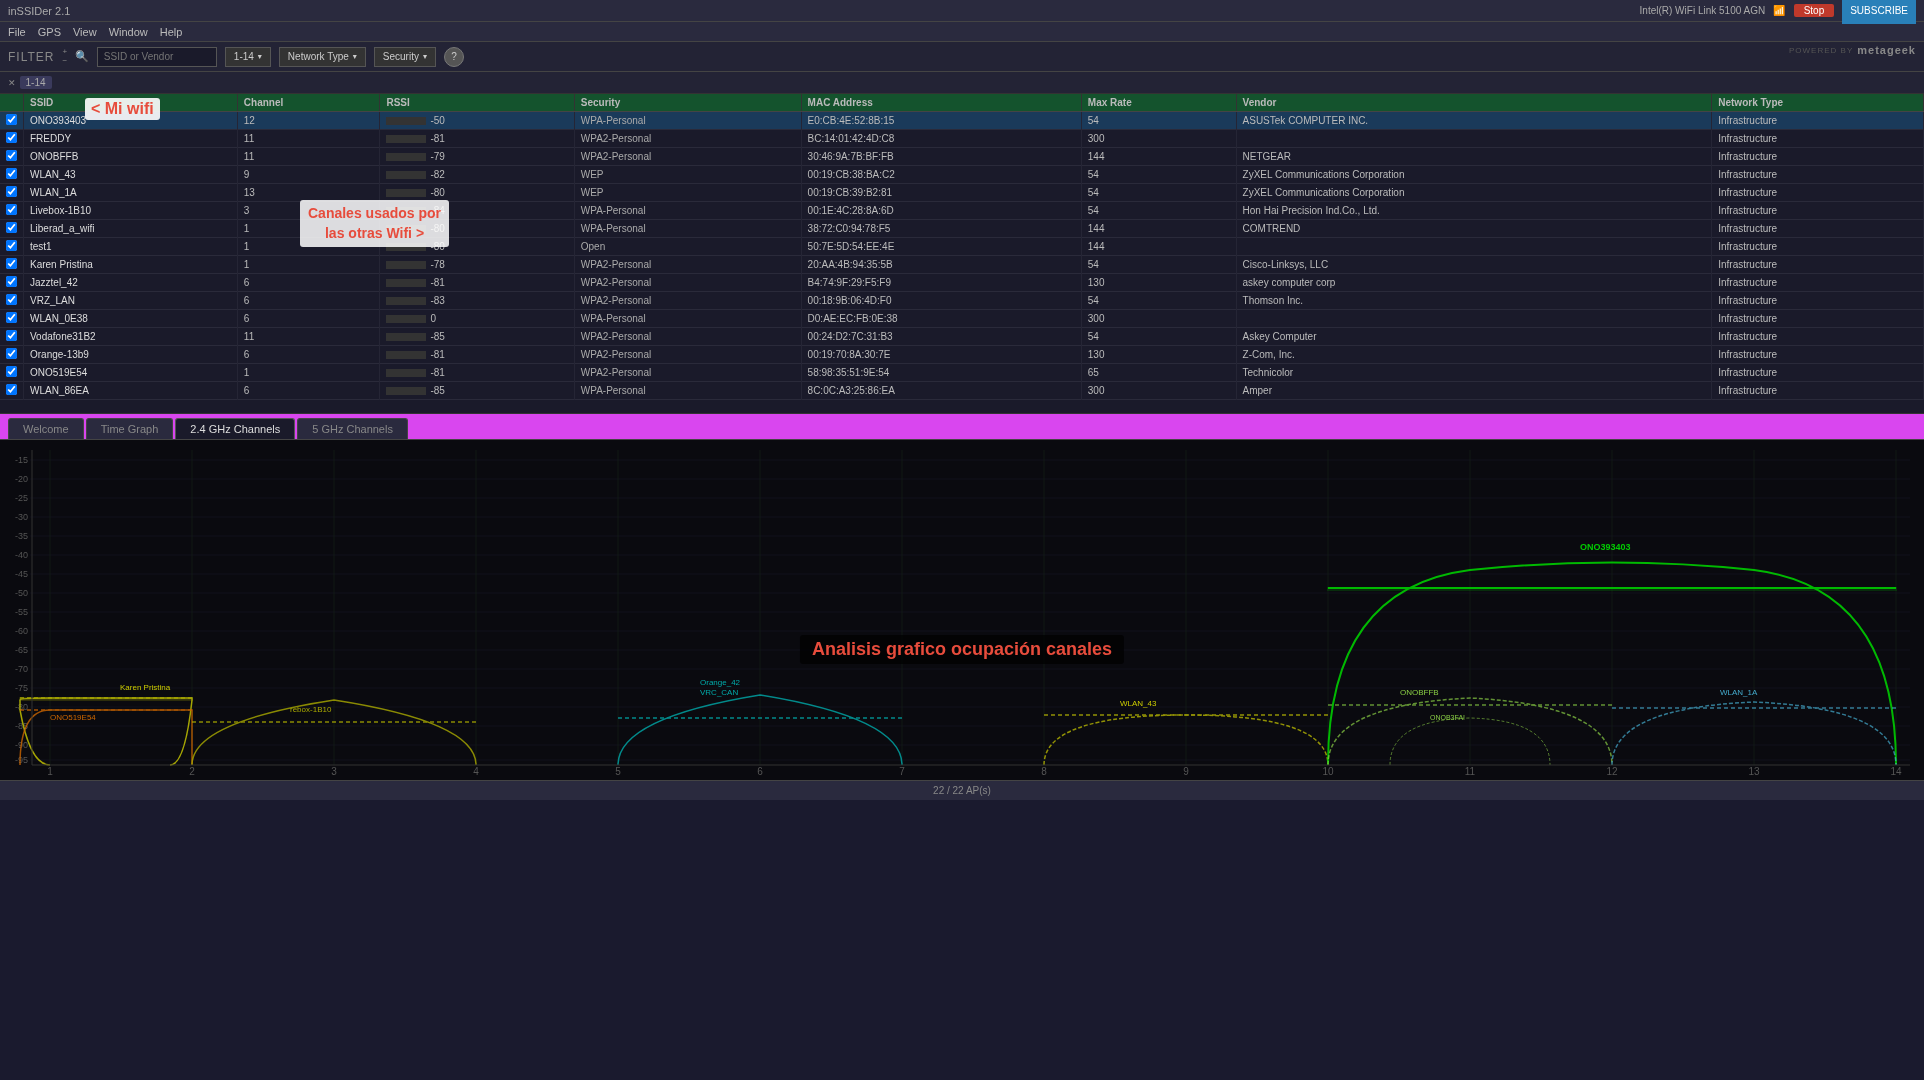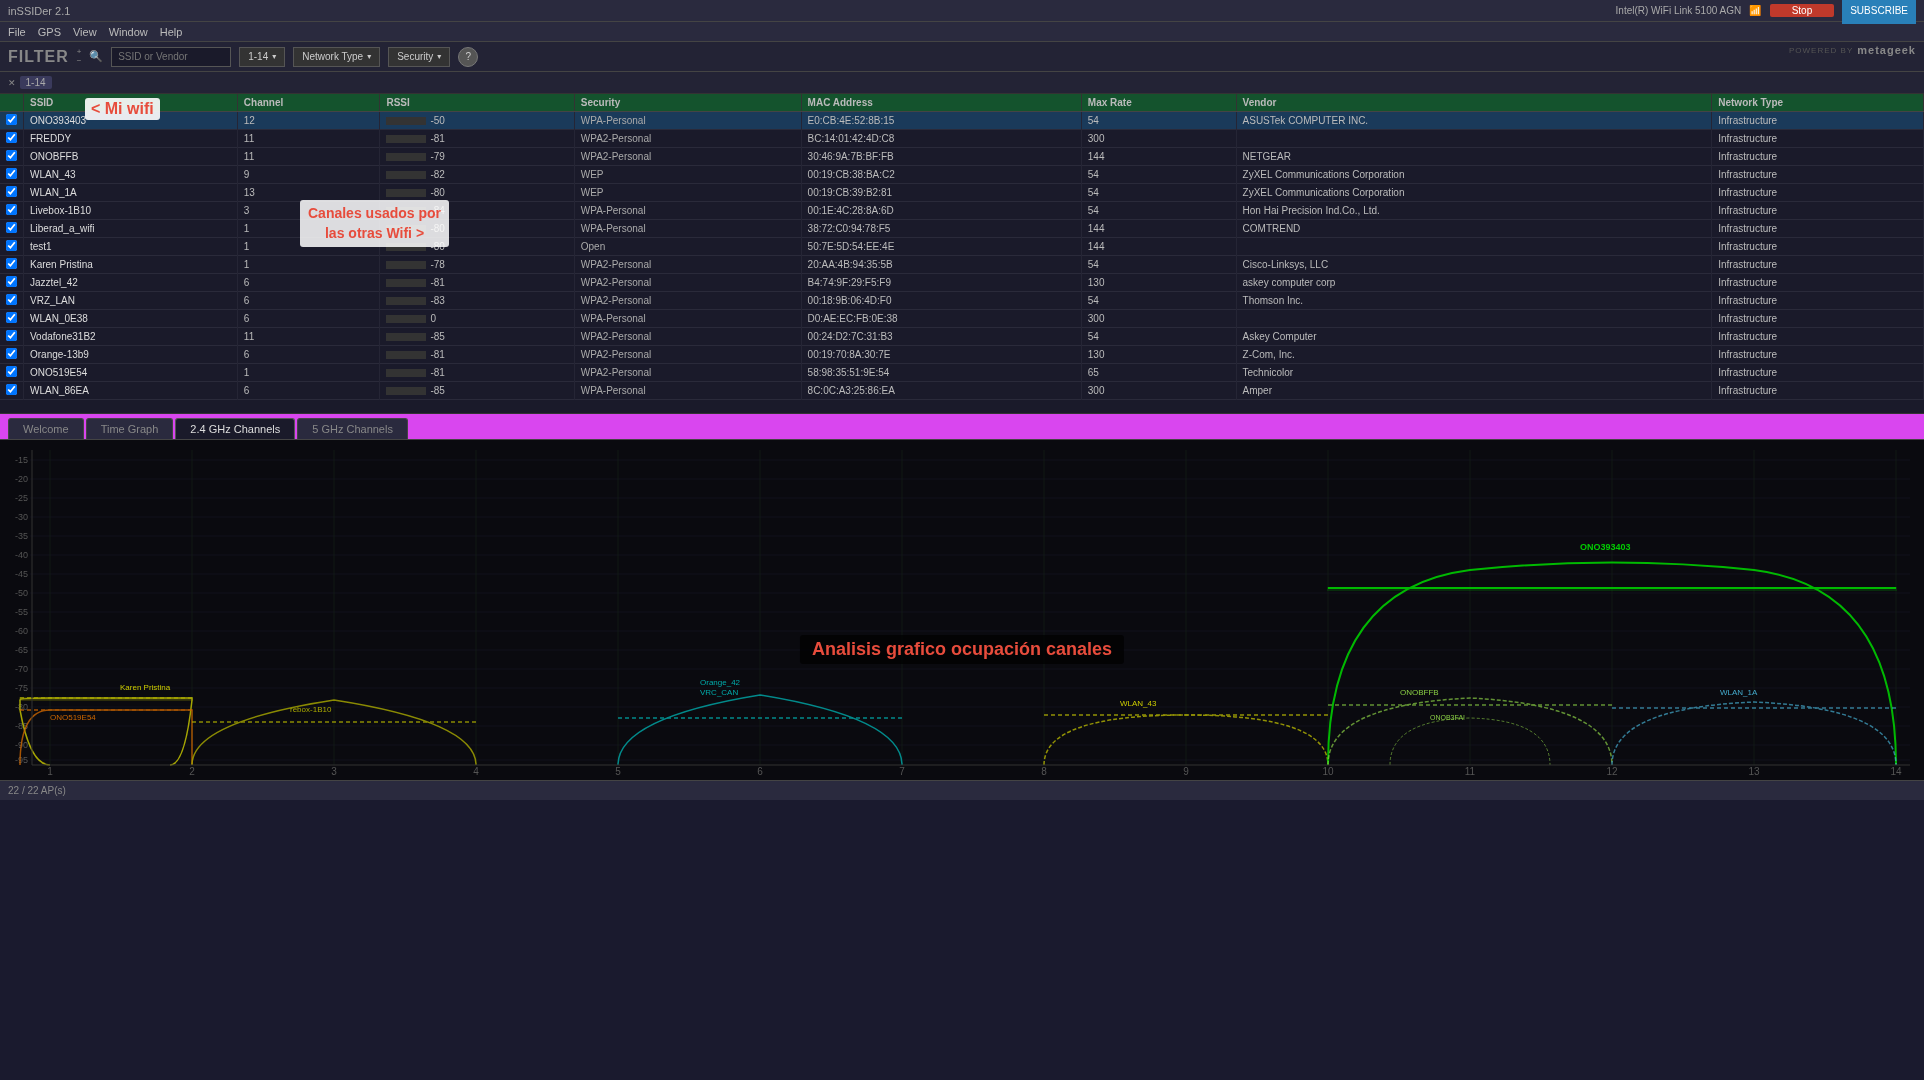--- a/index.html
+++ b/index.html
@@ -12,21 +12,21 @@
       display: flex;
       align-items: center;
       padding: 0 8px;
       border-bottom: 1px solid #444;
       justify-content: space-between;
     }
     #titlebar .right-info { color: #ccc; font-size: 10px; display: flex; align-items: center; gap: 8px; }
     #titlebar .stop-btn {
       background: #c0392b;
       color: white;
-      padding: 1px 22px;
+      padding: 1px 10px;
       border-radius: 2px;
       font-size: 10px;
       cursor: pointer;
     }
     #titlebar .subscribe-btn {
       background: #2980b9;
       color: white;
       padding: 8px 8px;
       border-radius: 0;
       font-size: 10px;
@@ -48,21 +48,21 @@
     
     #filterbar {
       background: #232335;
       height: 30px;
       display: flex;
       align-items: center;
       padding: 0 8px;
       border-bottom: 1px solid #444;
       gap: 8px;
     }
-    #filterbar .filter-label { color: #888; font-size: 16px; font-weight: bold; letter-spacing: 1px; }
+    #filterbar .filter-label { color: #888; font-size: 12px; font-weight: normal; letter-spacing: 1px; }
     #filterbar .plus-minus { display: flex; flex-direction: column; gap: 1px; }
     #filterbar .plus-minus span { font-size: 8px; color: #888; cursor: pointer; line-height: 1; }
     .search-box {
       background: #1a1a2a;
       border: 1px solid #555;
       color: #ccc;
       padding: 2px 6px;
       font-size: 10px;
       width: 120px;
       height: 20px;
@@ -204,20 +204,21 @@
     }
 
     
     #statusbar {
       background: #2a2a3e;
       height: 20px;
       display: flex;
       align-items: center;
       padding: 0 8px;
       border-top: 1px solid #444;
+      justify-content: center;
     }
     #statusbar span { color: #888; font-size: 10px; }
 
     
     .powered-by {
       position: absolute;
       top: 44px;
       right: 8px;
       color: #555;
       font-size: 9px;

